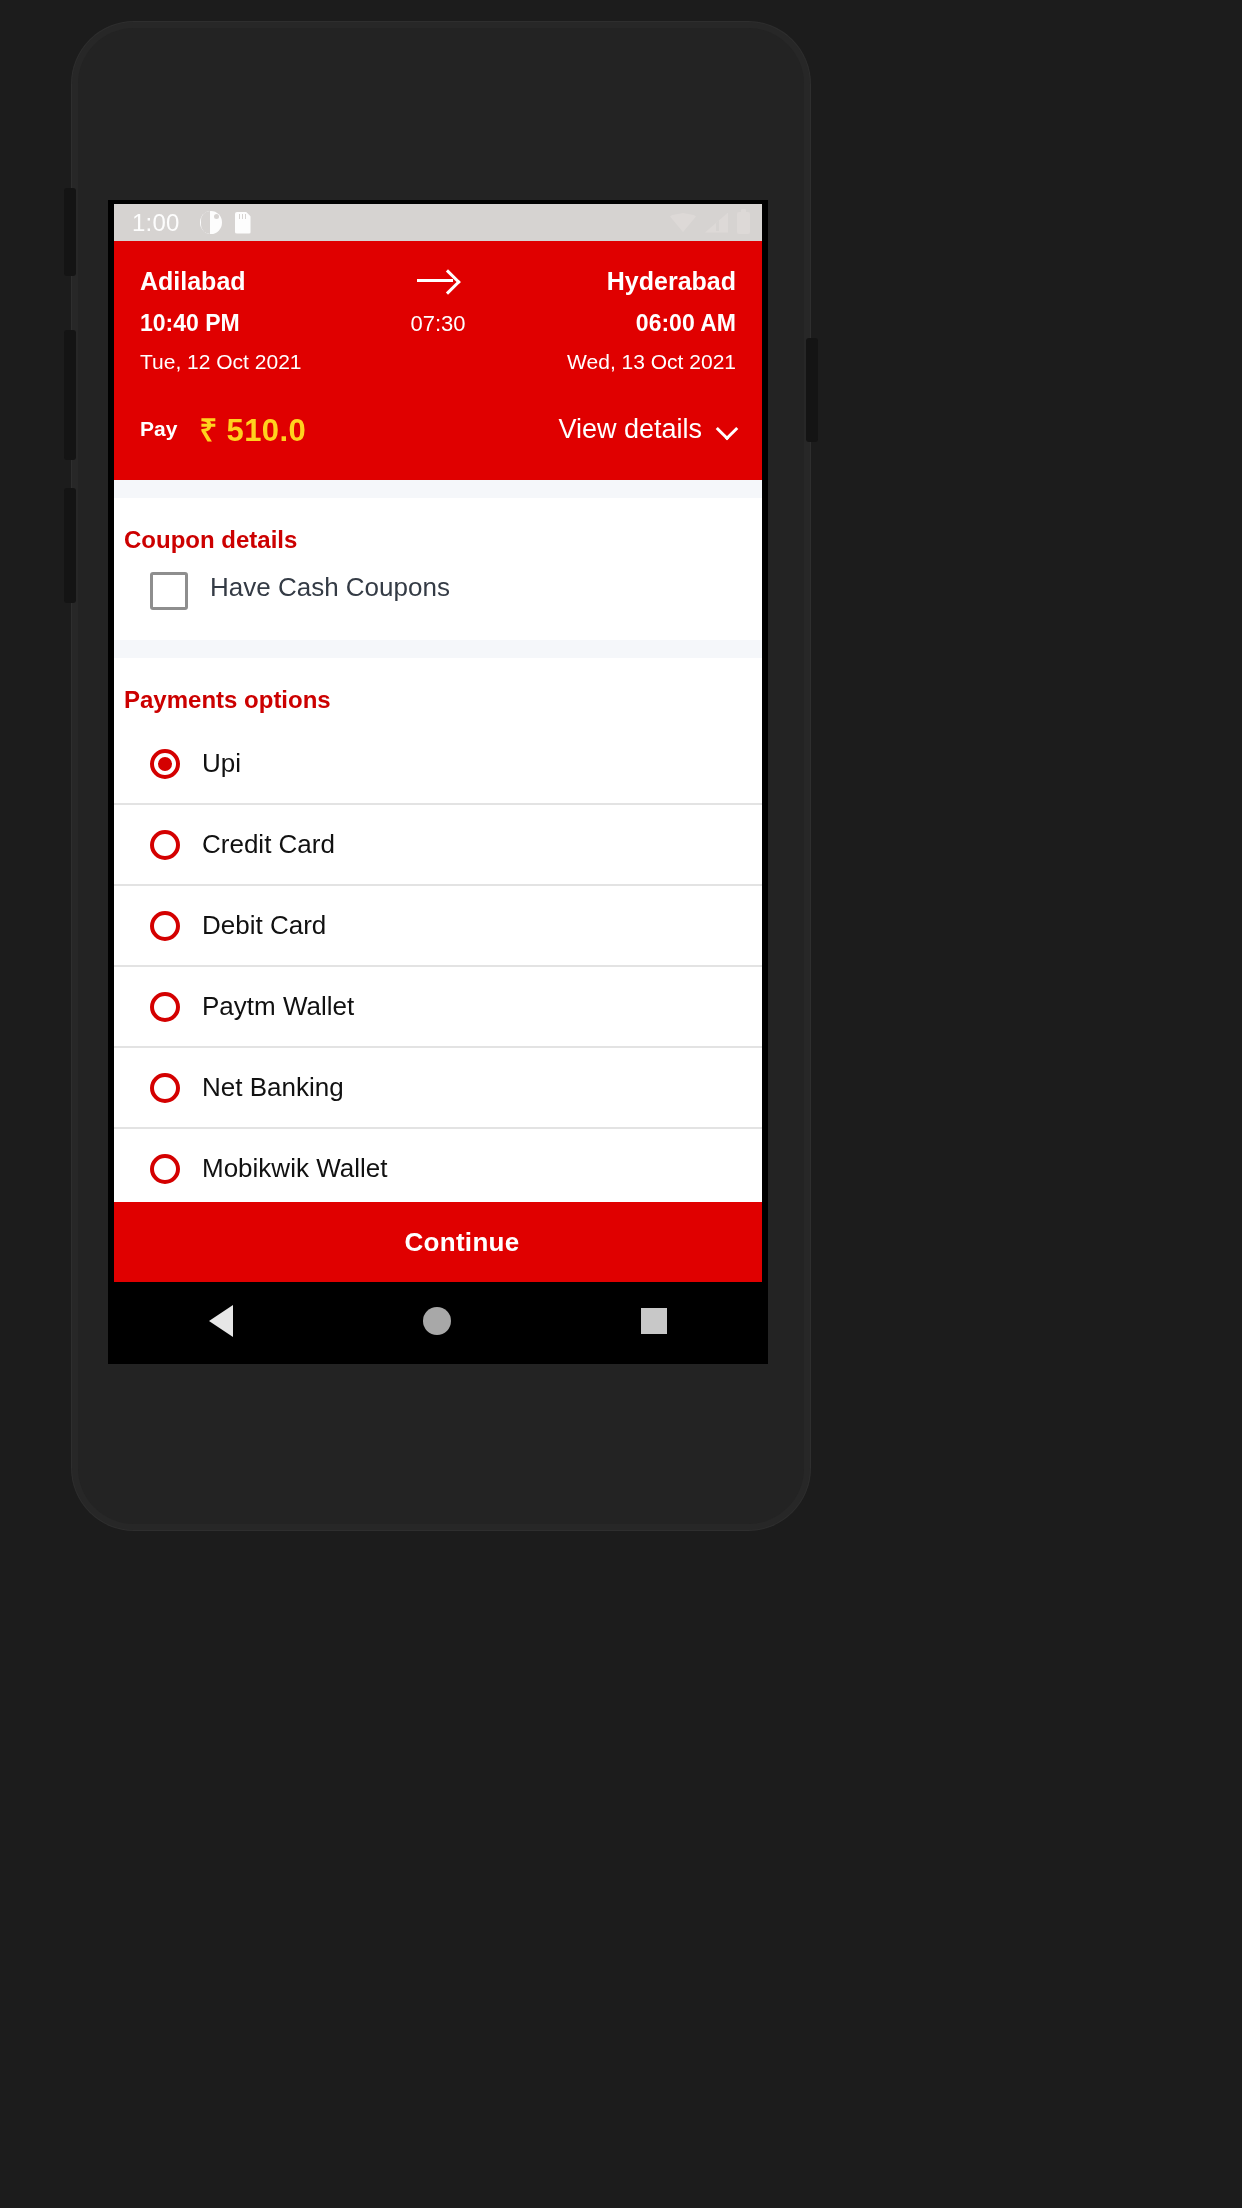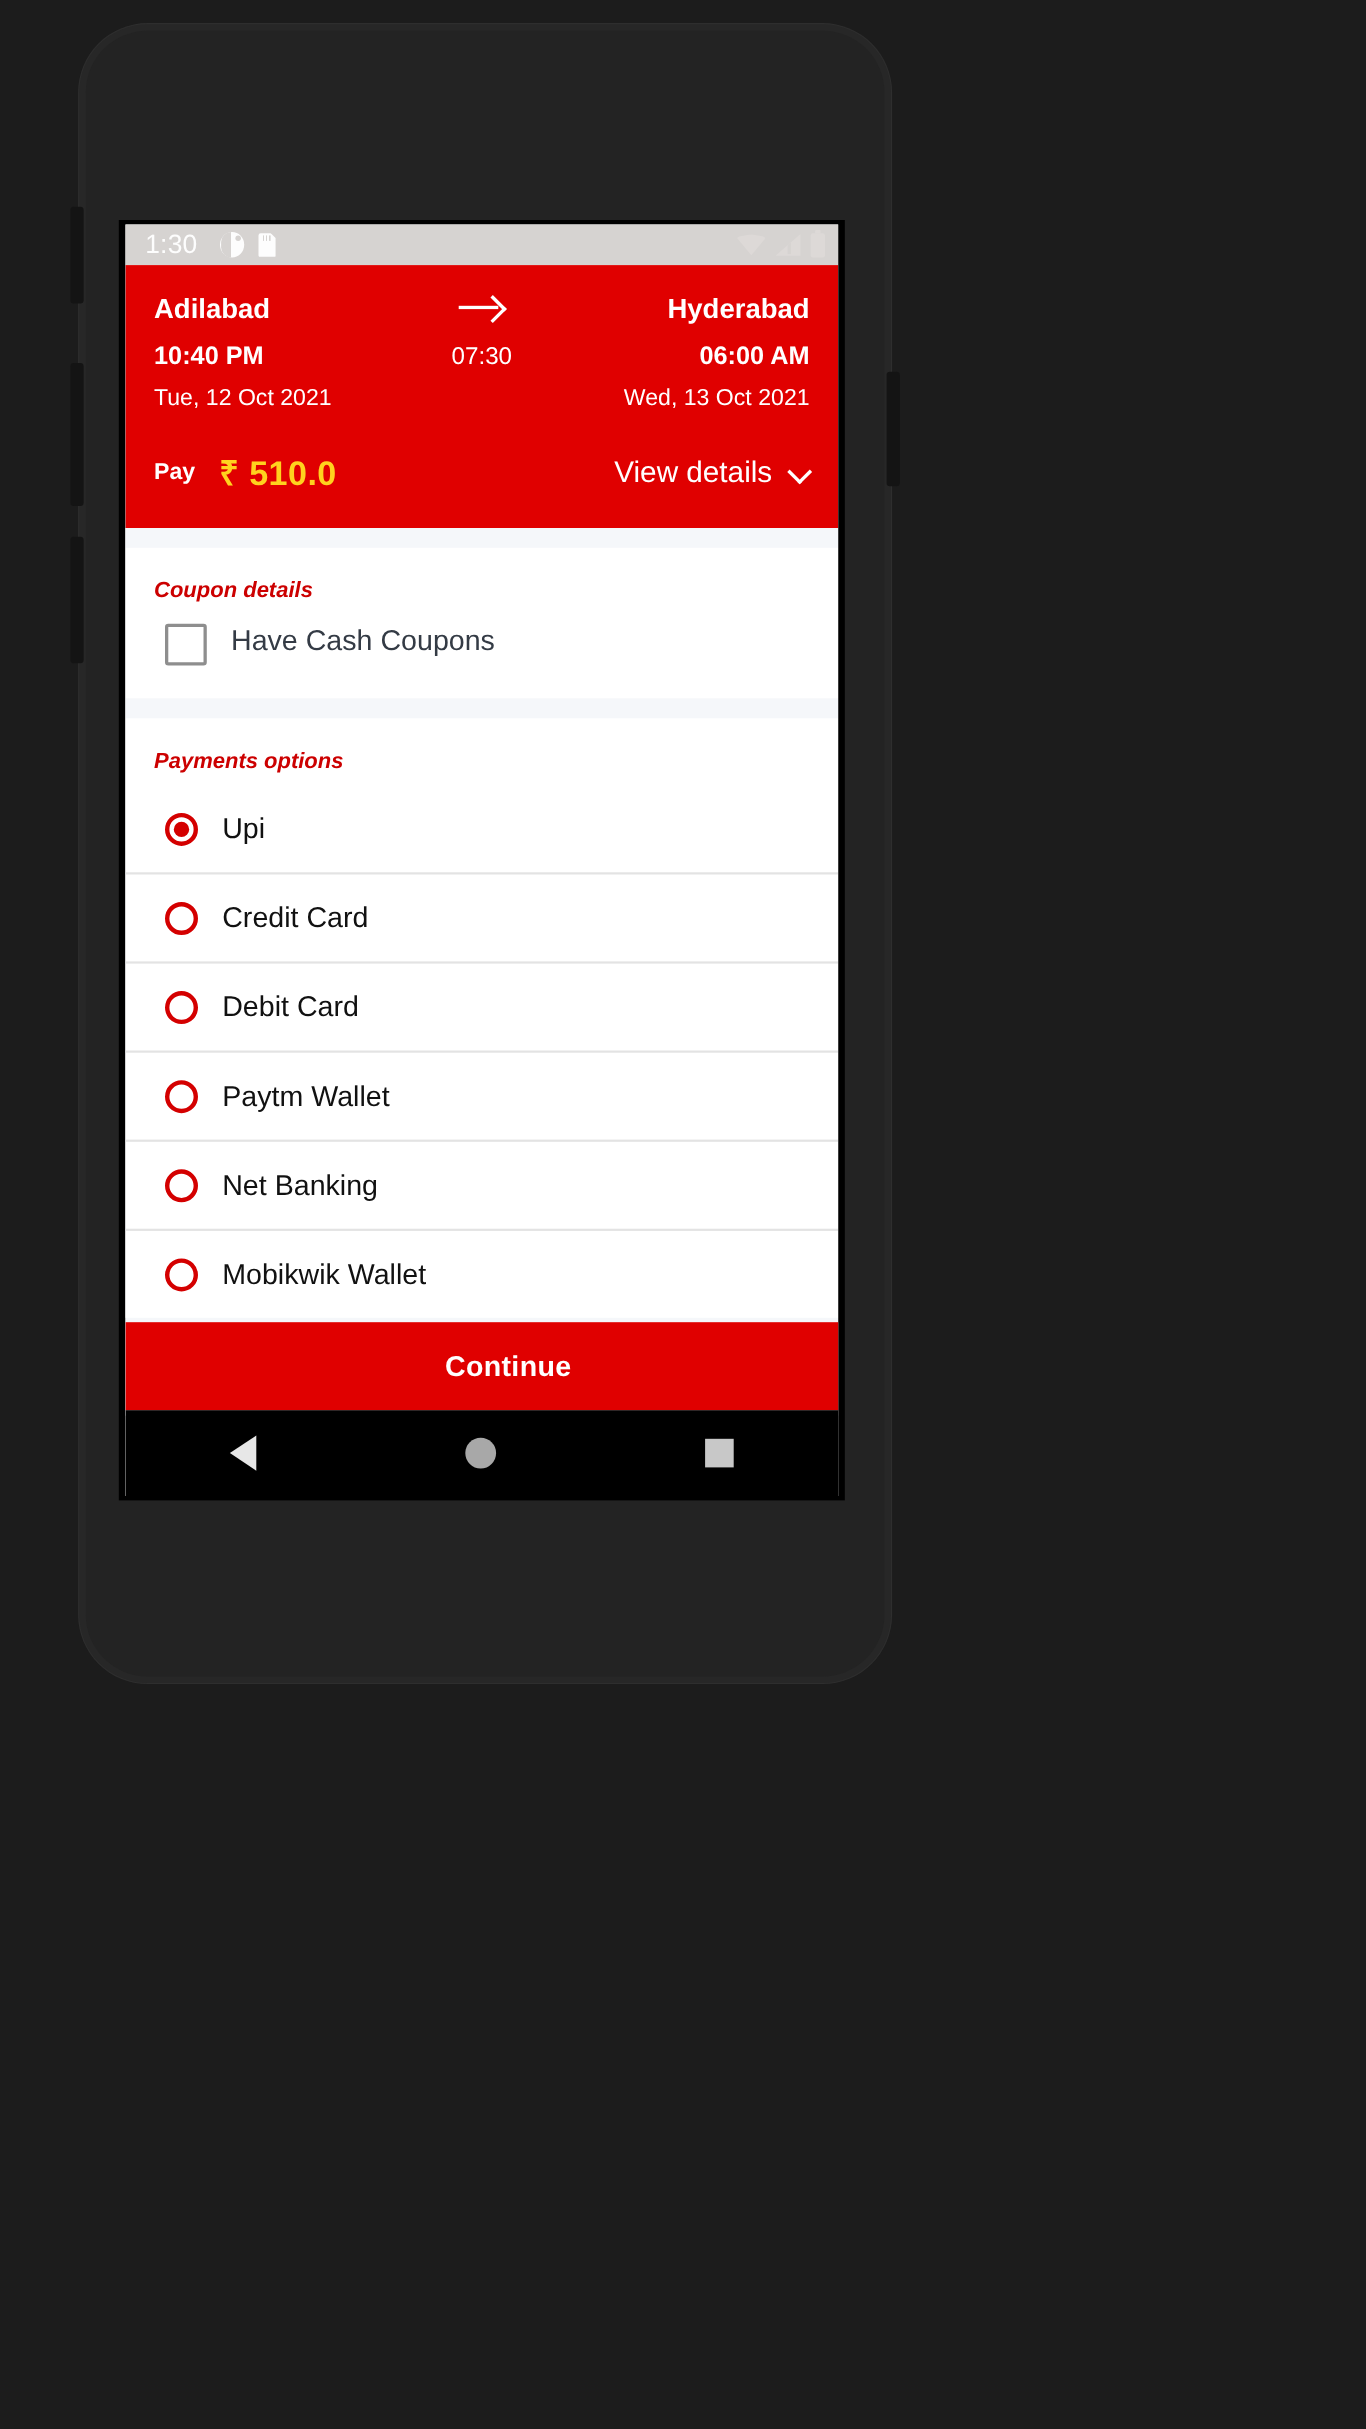--- a/index.html
+++ b/index.html
@@ -309,24 +309,23 @@
   .gap {
     height: 18px;
     background: #f5f7fa;
   }
   .card {
     background: #ffffff;
     padding: 0 0 0 0;
   }
   .section-title {
     color: #cc0000;
-    font-size: 20px;
+    font-size: 24px;
     font-weight: bold;
-    padding: 28px 0 10px 26px;
-    font-style: italic;
+    padding: 28px 0 10px 10px;
   }
   .coupon-row {
     display: flex;
     padding: 8px 0 30px 36px;
   }
   .checkbox {
     width: 32px;
     height: 32px;
     border: 3px solid #8e8e8e;
     border-radius: 3px;
@@ -433,21 +432,21 @@
 <div class="phone-body"></div>
 <div class="side-btn l1"></div>
 <div class="side-btn l2"></div>
 <div class="side-btn l3"></div>
 <div class="side-btn r1"></div>
 
 <div class="screen">
 <div class="screen-inner">
 
   <div class="statusbar">
-    <span class="sb-time">1:30</span>
+    <span class="sb-time">1:00</span>
     <span class="sb-icons-left">
       <span class="ico-app"></span>
       <span class="ico-sd"></span>
     </span>
     <span class="sb-spacer"></span>
     <span class="sb-icons-right">
       <span class="ico-wifi"></span>
       <span class="ico-signal"></span>
       <span class="ico-battery"></span>
     </span>

